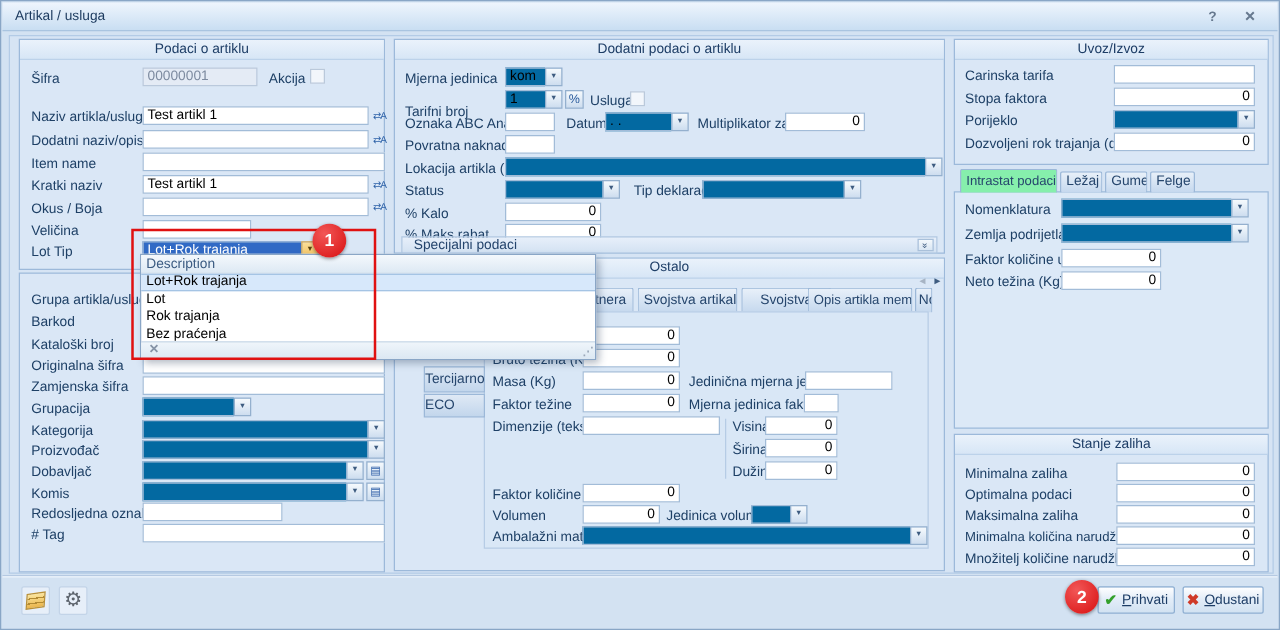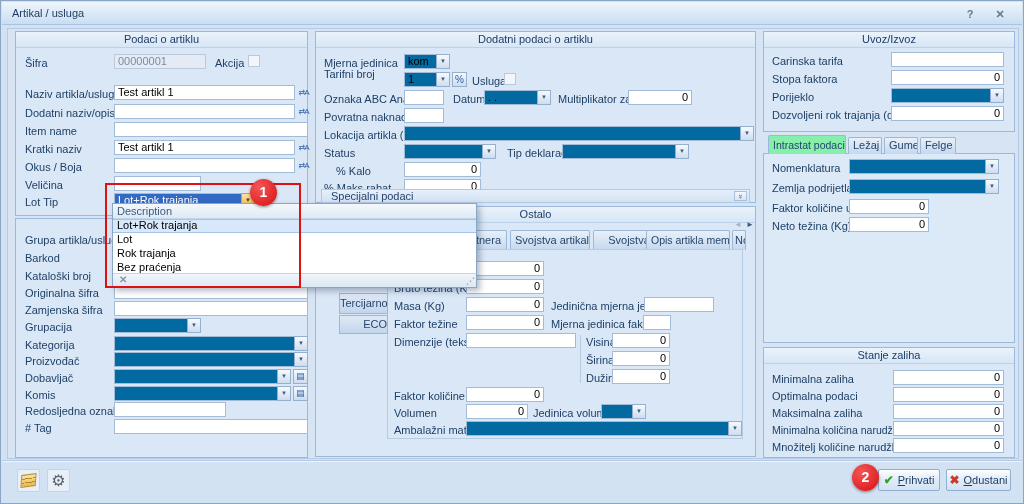--- a/index.html
+++ b/index.html
@@ -16,21 +16,21 @@
 .inp{position:absolute;height:15px;line-height:13px;background:#fff;border:1px solid #a2bcd8;padding:0 3px;color:#000;white-space:nowrap;overflow:hidden}
 .inp.num{text-align:right}
 .inp.dis{background:#e4ebf5;border-color:#bac9dc;color:#7d8ba0}
 .cbx{position:absolute;display:flex}
 .cbx .txt{flex:1;height:15px;background:#0369a1;border:1px solid #a2bcd8;border-right:none;padding:0 3px;line-height:13px;color:#000;white-space:nowrap;overflow:hidden}
 .cbtn{width:14px;height:15px;border:1px solid #94b0ce;background:linear-gradient(#f6fafd,#cdddef);color:#3e5c80;font-size:6px;line-height:12px;text-align:center}
 .cbtn.orange{background:linear-gradient(#fbdf9a,#f2bd56);border-color:#cfa14a;color:#5c4410}
 .chk{position:absolute;width:12px;height:12px;background:#f2f6fb;border:1px solid #bac9db}
 .tab{position:absolute;height:20px;line-height:18px;text-align:center;background:linear-gradient(#e8f0f9,#c5d8ee);border:1px solid #9cb8d8;border-bottom:none;border-radius:2px 2px 0 0;color:#26466d;overflow:hidden;white-space:nowrap;padding:0 4px}
 .tab.act{background:#86efac}
-.vtab{position:absolute;width:49px;text-align:right;background:linear-gradient(#dfe9f5,#c2d6ec);border:1px solid #9cb8d8;color:#26466d}
+.vtab{position:absolute;width:49px;text-align:left;background:linear-gradient(#dfe9f5,#c2d6ec);border:1px solid #9cb8d8;color:#26466d}
 .tarr{position:absolute;width:10px;height:14px;font-size:8px;line-height:14px;text-align:center;color:#3e5c80}
 .ibox{position:absolute;left:386px;top:248px;width:356px;height:190px;border:1px solid #b6cce5;background:#d9e7f6}
 .sbar{position:absolute;left:320px;top:188px;width:429px;height:14px;background:linear-gradient(#e7effa,#d3e2f2);border:1px solid #b3c9e2;line-height:12px;padding-left:9px;color:#24446c}
 .chev{position:absolute;right:2px;top:1px;width:13px;height:10px;border:1px solid #a9c0da;background:linear-gradient(#f3f8fc,#d9e6f3);text-align:center;line-height:9px;font-size:8px;color:#3e5c80}
 .chev span{display:inline-block;transform:rotate(90deg)}
 .dd{position:absolute;left:111px;top:202px;width:365px;height:85px;background:#fff;border:1px solid #8aa6c6;box-shadow:3px 3px 6px rgba(40,60,90,.35);z-index:40}
 .ddh{height:15px;line-height:15px;padding-left:4px;color:#3c5c82;background:linear-gradient(#f4f8fc,#dde9f4);border-bottom:1px solid #c4d5e6}
 .ddi{height:14px;line-height:13px;padding-left:4px;color:#000}
 .ddi.sel{background:#d7e8fb;border-top:1px solid #a5c4e4;border-bottom:1px solid #a5c4e4;line-height:11px}
 .ddf{position:absolute;left:0;right:0;bottom:0;height:14px;background:linear-gradient(#eff5fa,#dce8f3);border-top:1px solid #c4d5e6;color:#8593a6;font-weight:bold;line-height:12px;padding-left:6px;font-size:10px}
@@ -144,21 +144,21 @@
   <div class="inp" style="left:113px;top:418px;width:194px"></div>
 
   <div class="grp" style="left:314px;top:30px;width:441px;height:172px">
     <div class="cap">Dodatni podaci o artiklu</div>
   </div>
   <span class="lbl" style="left:323px;top:55px">Mjerna jedinica</span>
   <div class="cbx" style="left:403px;top:53px;width:46px">
     <span class="txt">kom</span>
     <span class="cbtn">▼</span>
   </div>
-  <span class="lbl" style="left:323px;top:66px">Tarifni broj</span>
+  <span class="lbl" style="left:323px;top:82px">Tarifni broj</span>
   <div class="cbx" style="left:403px;top:71px;width:46px">
     <span class="txt">1</span>
     <span class="cbtn">▼</span>
   </div>
   <span class="mini" style="left:451px;top:71px;color:#2c5d9e;font-size:10px">%</span>
   <span class="lbl" style="left:471px;top:73px">Usluga</span>
   <span class="chk" style="left:503px;top:72px"></span>
 
   <span class="lbl" style="left:323px;top:91px">Oznaka ABC Analize</span>
   <div class="inp" style="left:403px;top:89px;width:40px"></div>
@@ -183,21 +183,21 @@
   <div class="cbx" style="left:403px;top:143px;width:92px">
     <span class="txt"></span>
       <span class="cbtn">▼</span>
   </div>
   <span class="lbl" style="left:506px;top:145px">Tip deklaracije</span>
   <div class="cbx" style="left:561px;top:143px;width:127px">
     <span class="txt"></span>
       <span class="cbtn">▼</span>
   </div>
 
-  <span class="lbl" style="left:335px;top:163px">% Kalo</span>
+  <span class="lbl" style="left:323px;top:163px">% Kalo</span>
   <div class="inp num" style="left:403px;top:161px;width:77px">0</div>
   <span class="lbl" style="left:323px;top:180px">% Maks.rabat</span>
   <div class="inp num" style="left:403px;top:178px;width:77px">0</div>
 
   <div class="sbar">
     <span>Specijalni podaci</span>
     <span class="chev"><span>»</span></span>
   </div>
 
   <div class="grp" style="left:314px;top:205px;width:441px;height:251px">

